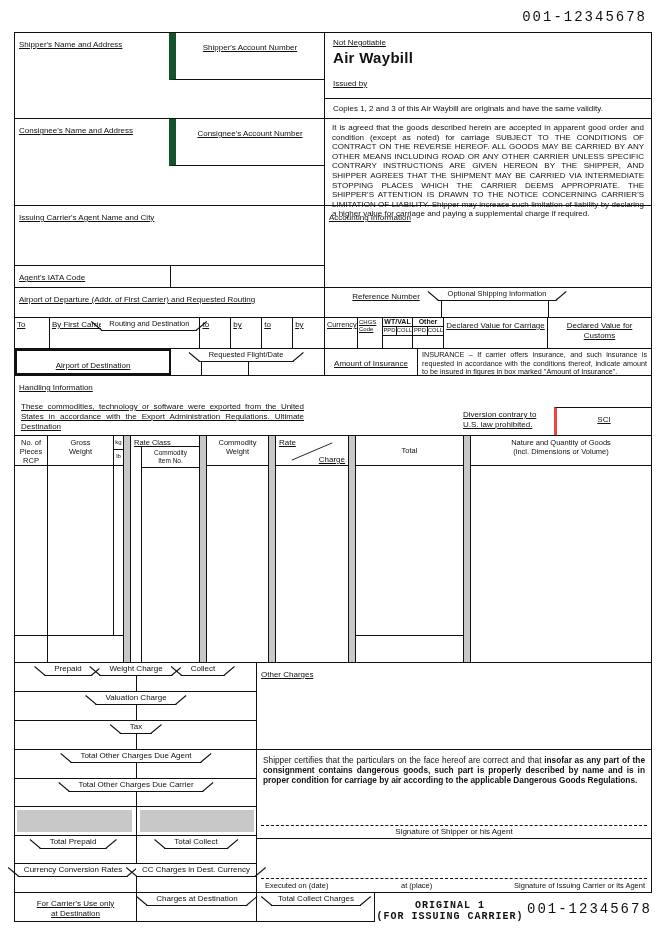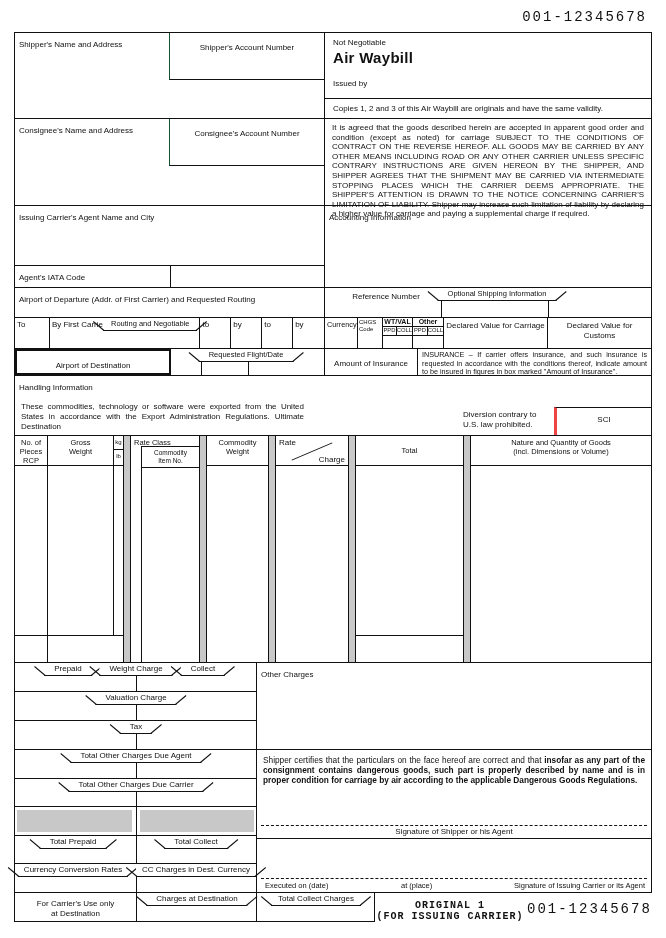--- a/index.html
+++ b/index.html
@@ -12,24 +12,24 @@
   .abs { position:absolute; }
 
   #awb-top { position:absolute; top:9px; right:19px; font-size:14px; letter-spacing:2px; }
   #awb-bot { position:absolute; left:152px; top:8px; font-size:14px; letter-spacing:2px; }
 
   #form-top { position:absolute; left:14px; top:32px; width:638px; height:631px;
               border:1px solid #111; display:flex; flex-direction:column; }
   .frow { display:flex; border-bottom:1px solid #111; position:relative; }
   .lpane { width:310px; border-right:1px solid #111; position:relative; }
   .rpane { flex:1; position:relative; }
-  .lbl { font-size:8px; line-height:10px; }
+  .lbl { font-size:8px; line-height:10px;text-decoration:underline; }
   .pad { padding:3px 4px; }
   .acct-box { position:absolute; right:0; top:0; width:155px; height:47px;
-              border-left:1px solid #14532d; border-bottom:1px solid #111;
+              border-left:7px solid #14532d; border-bottom:1px solid #111;
               text-align:center; padding-top:3px; }
 
   .hdr-block { padding-left:8px; }
   .title { font-size:15px; font-weight:bold; margin-top:1px; letter-spacing:0.3px; }
   .copies { border-top:1px solid #111; height:20px; line-height:19px; padding-left:8px; font-size:8px; }
   .cond { font-size:8px; line-height:9.6px; text-align:justify; padding:4px 7px; }
 
   .cell { border-right:1px solid #111; position:relative; }
   .cell:last-child { border-right:none; }
   .cell .lbl { padding:2px 2px; display:block; }
@@ -155,21 +155,21 @@
     </div>
   </div>
 
   <div class="frow" style="height:31px">
     <div class="lpane" style="display:flex">
       <div class="cell" style="width:35px">
         <span class="lbl">To</span>
       </div>
       <div class="cell" style="width:151px">
         <span class="lbl">By First Carrier</span>
-        <span class="trap noc" style="right:2px;font-size:7.5px;padding:0 8px 1px">Routing and Negotiable</span>
+        <span class="trap noc" style="right:2px;font-size:7.5px;padding:0 8px 1px">Routing and Destination</span>
       </div>
       <div class="cell" style="width:31px">
         <span class="lbl">to</span>
       </div>
       <div class="cell" style="width:31px">
         <span class="lbl">by</span>
       </div>
       <div class="cell" style="width:31px">
         <span class="lbl">to</span>
       </div>

